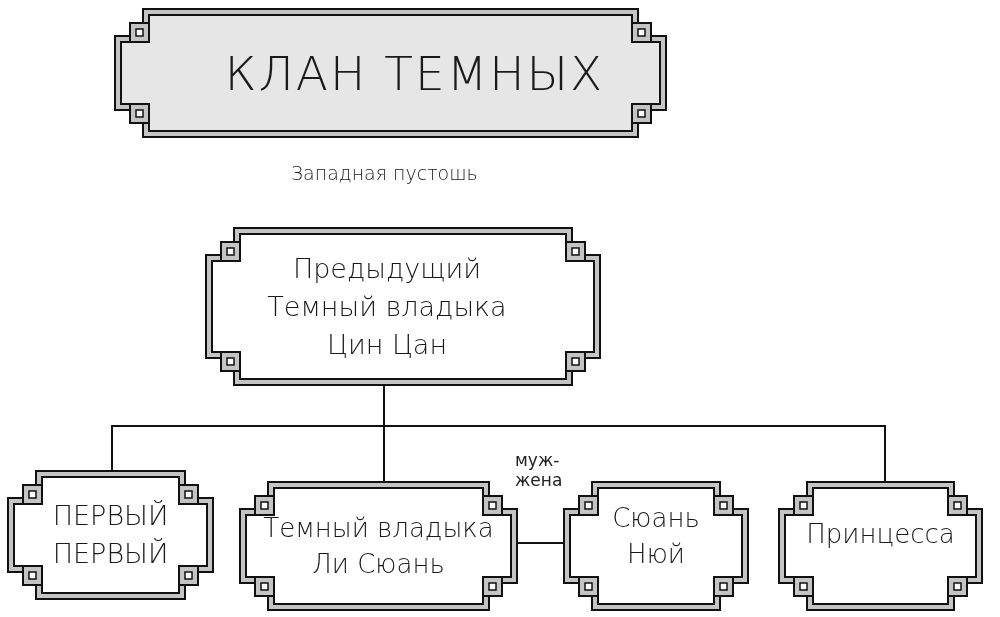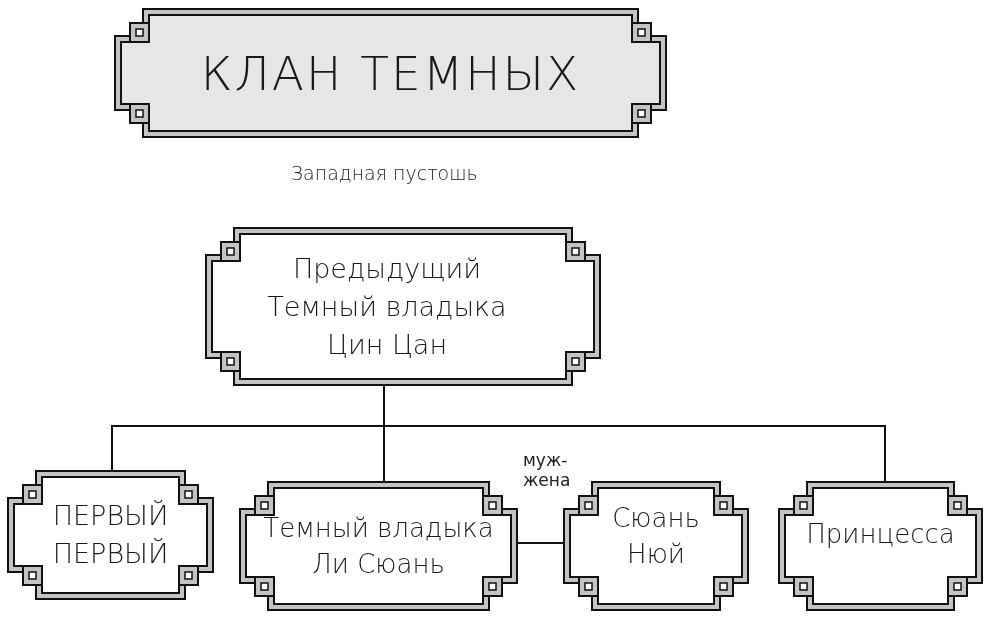--- a/index.html
+++ b/index.html
@@ -10,21 +10,21 @@
     color: #1a1a1a;
   }
   .frame { position: absolute; }
   .frame svg { position: absolute; left: 0; top: 0; overflow: visible; }
   .frame .label {
     position: absolute; left: 0; top: 0; width: 100%; height: 100%;
     display: flex; flex-direction: column; align-items: center; justify-content: center;
     text-align: center; font-weight: 300;
   }
   .frame .label span { display: block; white-space: nowrap; }
-  .title-frame .label { font-size: 47px; letter-spacing: 2px; }
+  .title-frame .label { font-size: 47px; letter-spacing: 2px; margin-left: 24px; }
   .node-frame .label { font-size: 26px; line-height: 36px; }
   .caption {
     position: absolute; font-size: 19px; color: #222;
     font-weight: 300;
     text-align: center;
   }
   .spouse-label {
     position: absolute; font-size: 17px; line-height: 20px; color: #222;
   }
   .line { position: absolute; background: #111; }
@@ -71,21 +71,21 @@
     <span>Цин Цан</span>
   </div>
 </div>
 
 <div class="line" style="left:383px; top:386px; width:2px; height:96px;"></div>
 <div class="line" style="left:111px; top:425px; width:775px; height:2px;"></div>
 <div class="line" style="left:111px; top:425px; width:2px; height:57px;"></div>
 <div class="line" style="left:884px; top:425px; width:2px; height:57px;"></div>
 <div class="line" style="left:518px; top:542px; width:46px; height:2px;"></div>
 
-<div class="spouse-label" style="left:515px; top:450px;margin-left:8px;">
+<div class="spouse-label" style="left:515px; top:450px;">
   <div>муж-</div>
   <div>жена</div>
 </div>
 
 <div class="frame node-frame" style="left:7px; top:470px; width:207px; height:130px;">
     <svg width="207" height="130">
       <path d="M29,1 L178,1 L178,28 L206,28 L206,102 L178,102 L178,129 L29,129 L29,102 L1,102 L1,28 L29,28 Z" fill="#c4c4c4" stroke="#111111" stroke-width="2"></path>
       <path d="M35,7 L172,7 L172,34 L200,34 L200,96 L172,96 L172,123 L35,123 L35,96 L7,96 L7,34 L35,34 Z" fill="#ffffff" stroke="#111111" stroke-width="2"></path>
       <rect x="16" y="15" width="19" height="19" fill="#c4c4c4" stroke="#111111" stroke-width="2"></rect>
       <rect x="22" y="21" width="7" height="7" fill="#ffffff" stroke="#111111" stroke-width="1.5"></rect>

